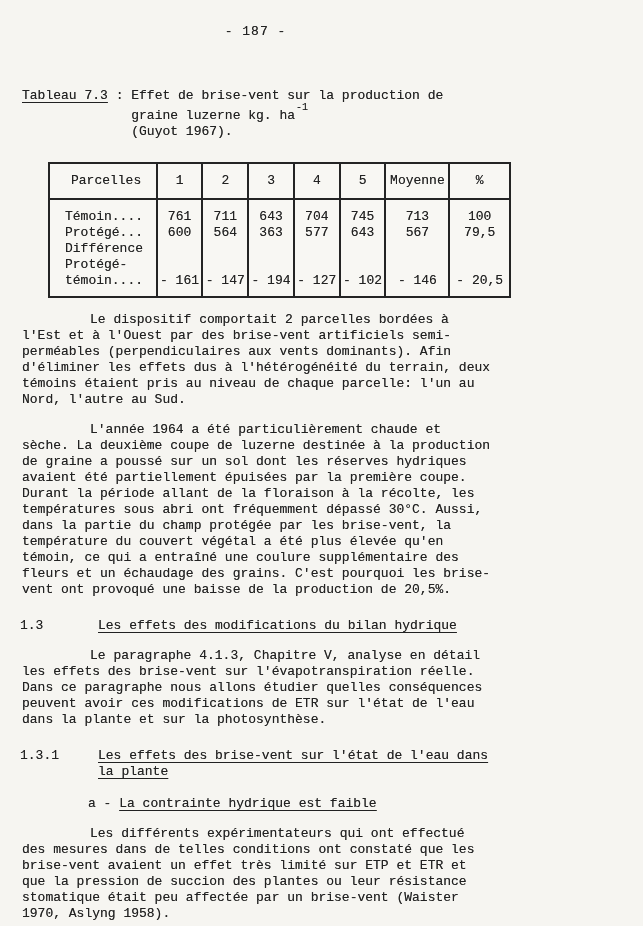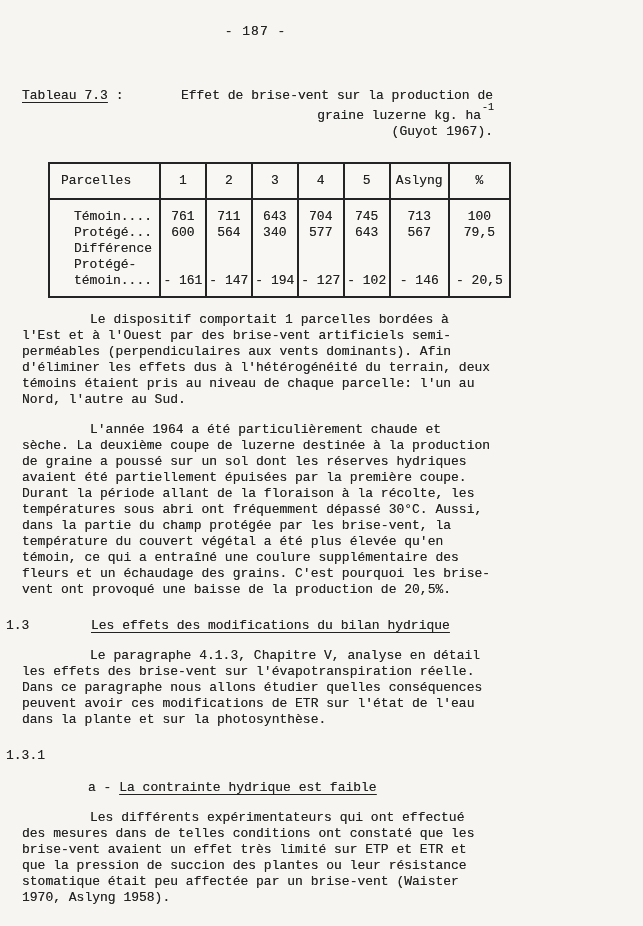--- a/index.html
+++ b/index.html
@@ -37,21 +37,21 @@
     white-space: pre;
     font-family: Liberation Mono, monospace;
   }
   .caption-label {
     text-decoration: underline;
     text-underline-offset: 3px;
   }
   .caption-body {
     flex: 1;
   }
-  .caption-line { min-height: 16px; text-align: right; }
+  .caption-line { min-height: 16px; }
   sup.sup {
     font-size: 10px;
     position: relative;
     top: -4px;
     left: 1px;
   }
   
   table.results {
     margin: 22px 0 0 48px;
     border-collapse: collapse;
@@ -62,49 +62,48 @@
     font-weight: normal;
     font-size: 13px;
     padding: 0;
   }
   table.results th {
     height: 34px;
     text-align: center;
   }
   table.results th.label-col {
     text-align: left;
-    padding-left: 11px;
+    padding-left: 21px;
   }
   table.results td {
     vertical-align: top;
     text-align: center;
     padding-top: 9px;
     padding-bottom: 7px;
   }
   table.results td.label-col {
     text-align: left;
-    padding-left: 24px;
+    padding-left: 15px;
   }
   table.results th:nth-child(1) { width: 112px; }
   table.results th:nth-child(n+2):nth-child(-n+6) { width: 54px; }
   table.results th:nth-child(7) { width: 78px; }
   table.results th:nth-child(8) { width: 84px; }
   .cell-line { height: 16px; white-space: pre; }
   
   .para {
     margin: 0 18px 0 22px;
     text-indent: 68px;
     text-align: left;
   }
   .p-gap-sm { margin-top: 14px; }
   .p-gap    { margin-top: 16px; }
   .section-heading {
-    margin: 20px 18px 0 6px;
+    margin: 20px 18px 0 20px;
     display: flex;
-    gap: 7px;
   }
   .section-num {
     width: 78px;
     flex: 0 0 78px;
   }
   .section-title {
     text-decoration: underline;
     text-underline-offset: 3px;
   }
   .subsection-heading {
@@ -133,21 +132,21 @@
 
   <table class="results">
     <thead>
       <tr>
           <th class="label-col">Parcelles</th>
           <th>1</th>
           <th>2</th>
           <th>3</th>
           <th>4</th>
           <th>5</th>
-          <th>Aslyng</th>
+          <th>Moyenne</th>
           <th>%</th>
         </tr>
     </thead>
     <tbody>
       <tr>
           <td class="label-col">
             <div class="cell-line">Témoin....</div>
             <div class="cell-line">Protégé...</div>
             <div class="cell-line">Différence</div>
             <div class="cell-line">Protégé-</div>
@@ -162,21 +161,21 @@
           </td>
           <td>
             <div class="cell-line">711</div>
             <div class="cell-line">564</div>
             <div class="cell-line">&nbsp;</div>
             <div class="cell-line">&nbsp;</div>
             <div class="cell-line">- 147</div>
           </td>
           <td>
             <div class="cell-line">643</div>
-            <div class="cell-line">340</div>
+            <div class="cell-line">363</div>
             <div class="cell-line">&nbsp;</div>
             <div class="cell-line">&nbsp;</div>
             <div class="cell-line">- 194</div>
           </td>
           <td>
             <div class="cell-line">704</div>
             <div class="cell-line">577</div>
             <div class="cell-line">&nbsp;</div>
             <div class="cell-line">&nbsp;</div>
             <div class="cell-line">- 127</div>
@@ -199,34 +198,35 @@
             <div class="cell-line">100</div>
             <div class="cell-line">79,5</div>
             <div class="cell-line">&nbsp;</div>
             <div class="cell-line">&nbsp;</div>
             <div class="cell-line">- 20,5</div>
           </td>
         </tr>
     </tbody>
   </table>
 
-  <p class="para p-gap-sm">Le dispositif comportait 1 parcelles bordées à l'Est et à l'Ouest par des brise-vent artificiels semi-perméables (perpendiculaires aux vents dominants). Afin d'éliminer les effets dus à l'hétérogénéité du terrain, deux témoins étaient pris au niveau de chaque parcelle: l'un au Nord, l'autre au Sud.</p>
+  <p class="para p-gap-sm">Le dispositif comportait 2 parcelles bordées à l'Est et à l'Ouest par des brise-vent artificiels semi-perméables (perpendiculaires aux vents dominants). Afin d'éliminer les effets dus à l'hétérogénéité du terrain, deux témoins étaient pris au niveau de chaque parcelle: l'un au Nord, l'autre au Sud.</p>
 
   <p class="para p-gap-sm">L'année 1964 a été particulièrement chaude et sèche. La deuxième coupe de luzerne destinée à la production de graine a poussé sur un sol dont les réserves hydriques avaient été partiellement épuisées par la première coupe. Durant la période allant de la floraison à la récolte, les températures sous abri ont fréquemment dépassé 30°C. Aussi, dans la partie du champ protégée par les brise-vent, la température du couvert végétal a été plus élevée qu'en témoin, ce qui a entraîné une coulure supplémentaire des fleurs et un échaudage des grains. C'est pourquoi les brise-vent ont provoqué une baisse de la production de 20,5%.</p>
 
 
   <div class="section-heading">
     <span class="section-num">1.3</span>
     <span class="section-title">Les effets des modifications du bilan hydrique</span>
   </div>
 
   <p class="para p-gap-sm">Le paragraphe 4.1.3, Chapitre V, analyse en détail les effets des brise-vent sur l'évapotranspiration réelle. Dans ce paragraphe nous allons étudier quelles conséquences peuvent avoir ces modifications de ETR sur l'état de l'eau dans la plante et sur la photosynthèse.</p>
 
   <div class="section-heading">
     <span class="section-num">1.3.1</span>
+    <span class="section-title">Les effets des brise-vent sur l'état de l'eau dans la plante</span>
   </div>
 
 
   <div class="subsection-heading"><span>a - </span><span class="subsection-title">La contrainte hydrique est faible</span></div>
 
   <p class="para p-gap-sm">Les différents expérimentateurs qui ont effectué des mesures dans de telles conditions ont constaté que les brise-vent avaient un effet très limité sur ETP et ETR et que la pression de succion des plantes ou leur résistance stomatique était peu affectée par un brise-vent (Waister 1970, Aslyng 1958).</p>
 
 </div>
 
 </body></html>

